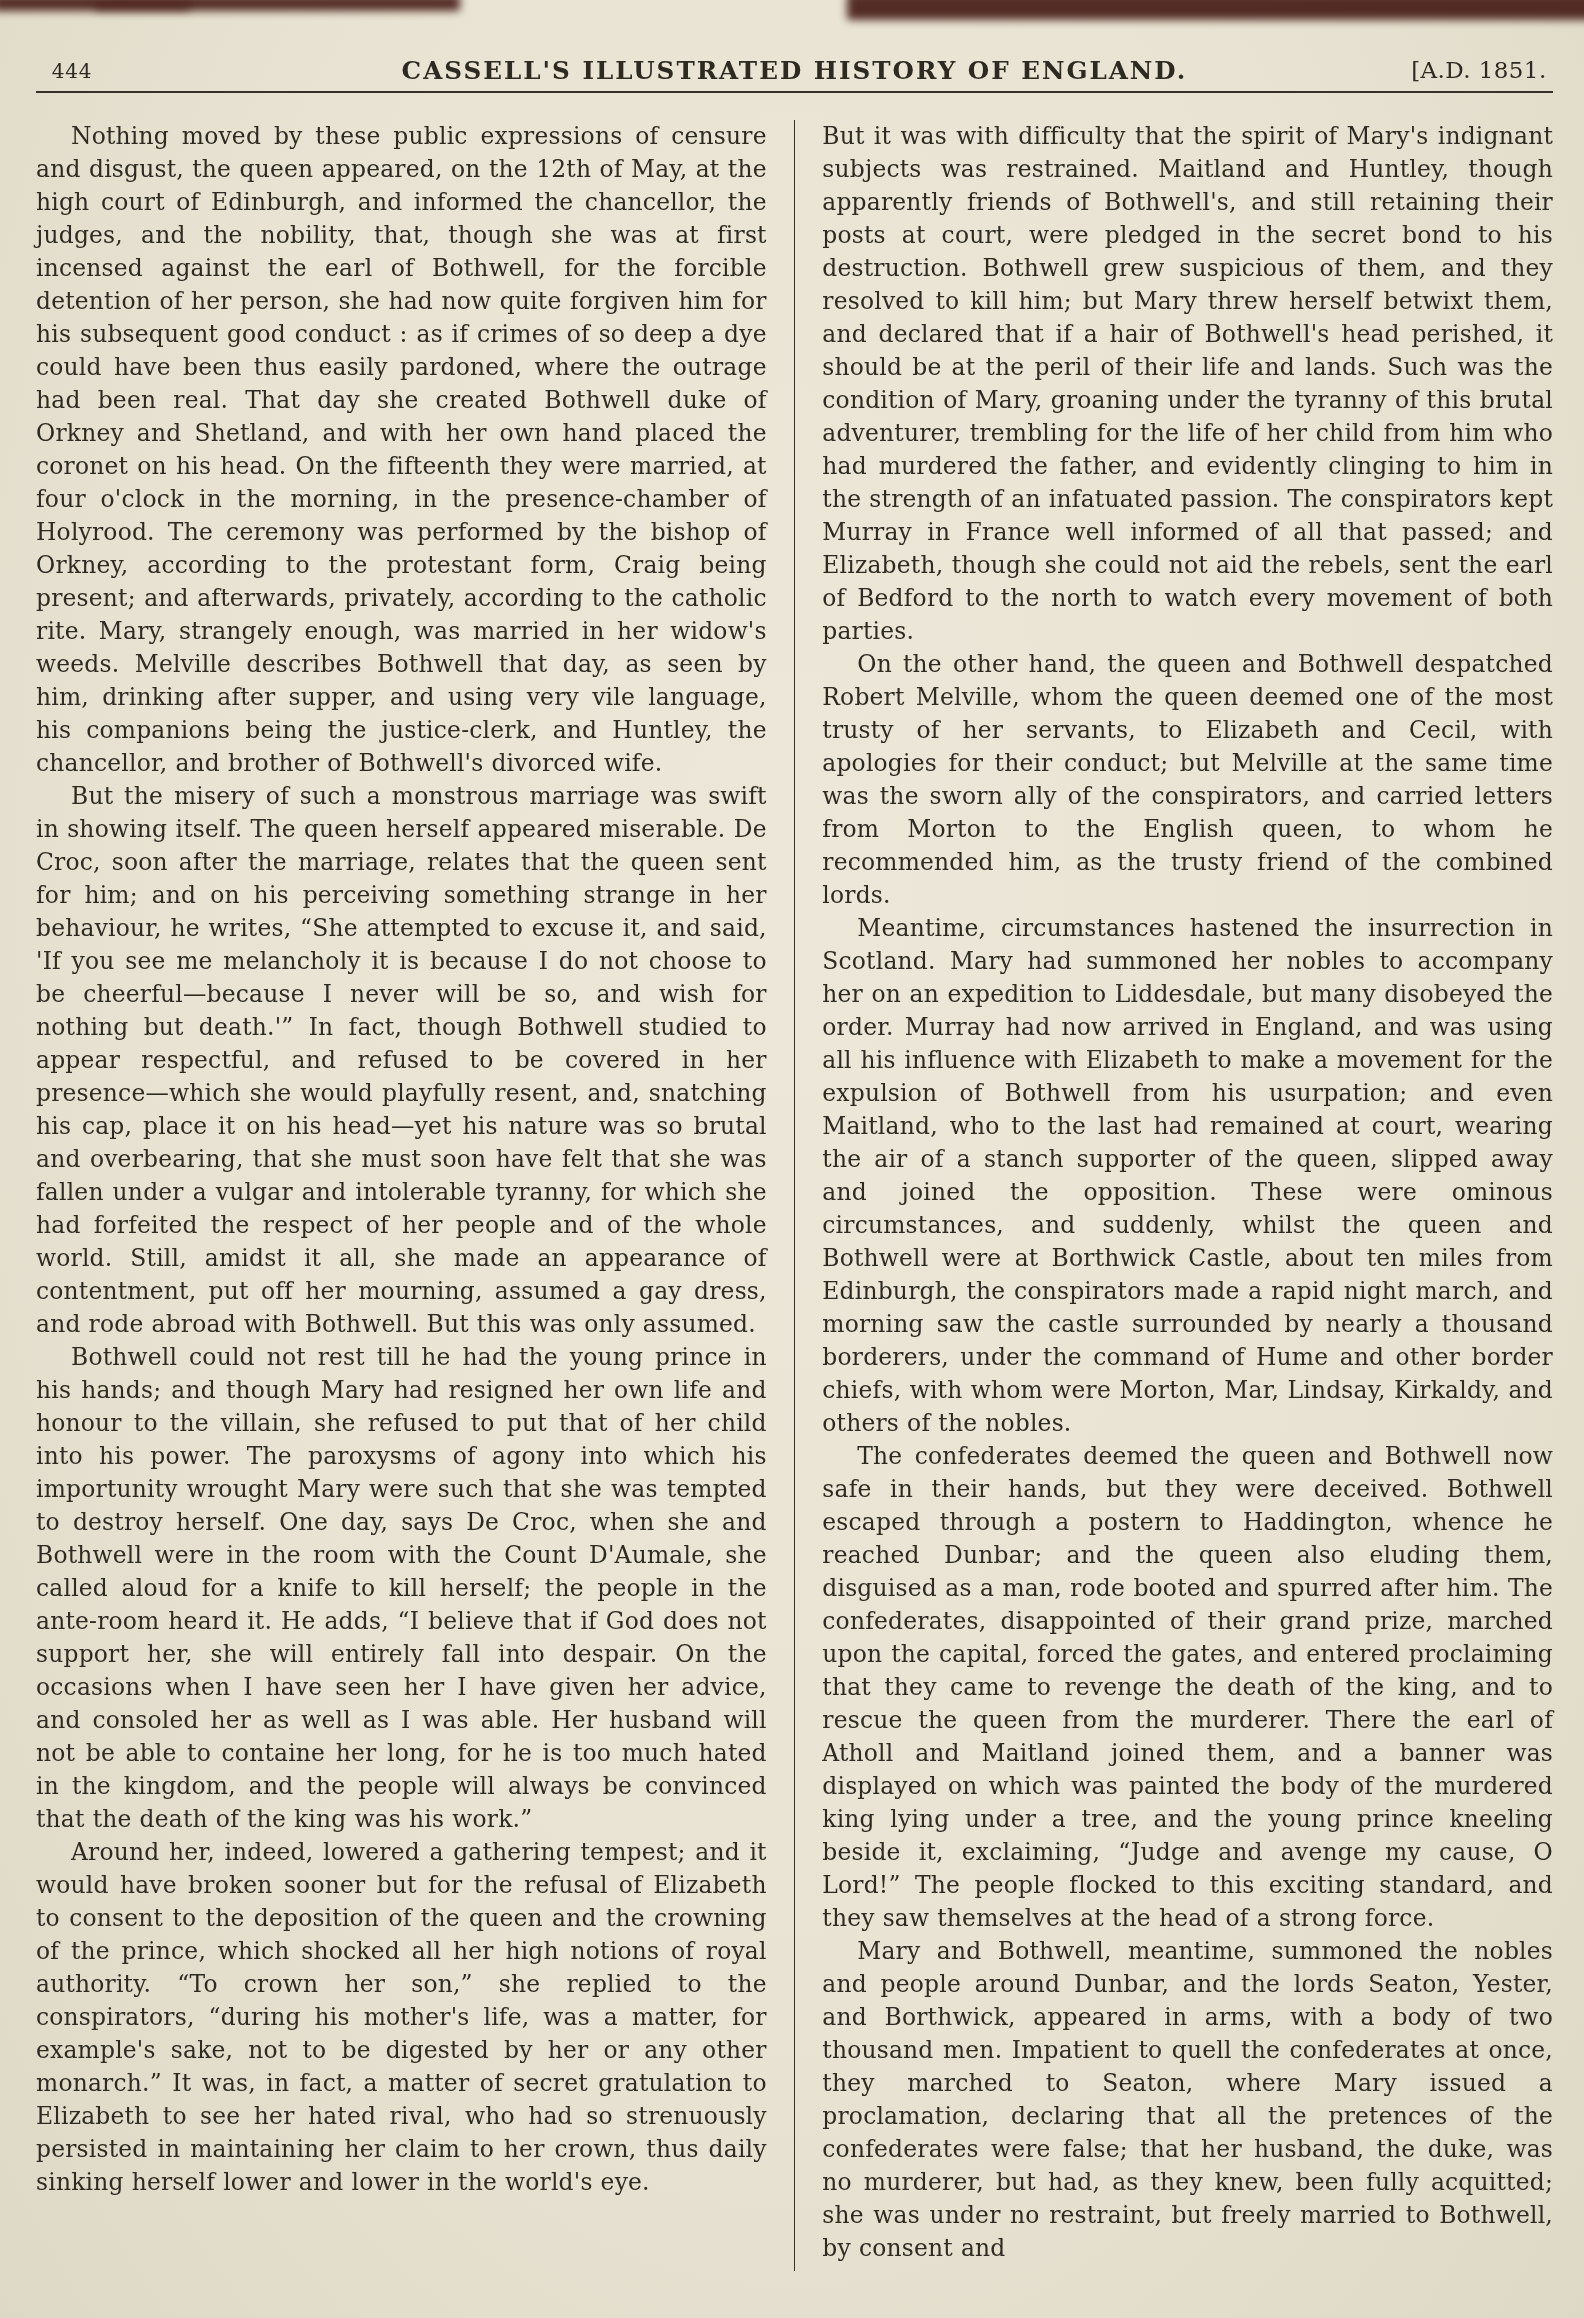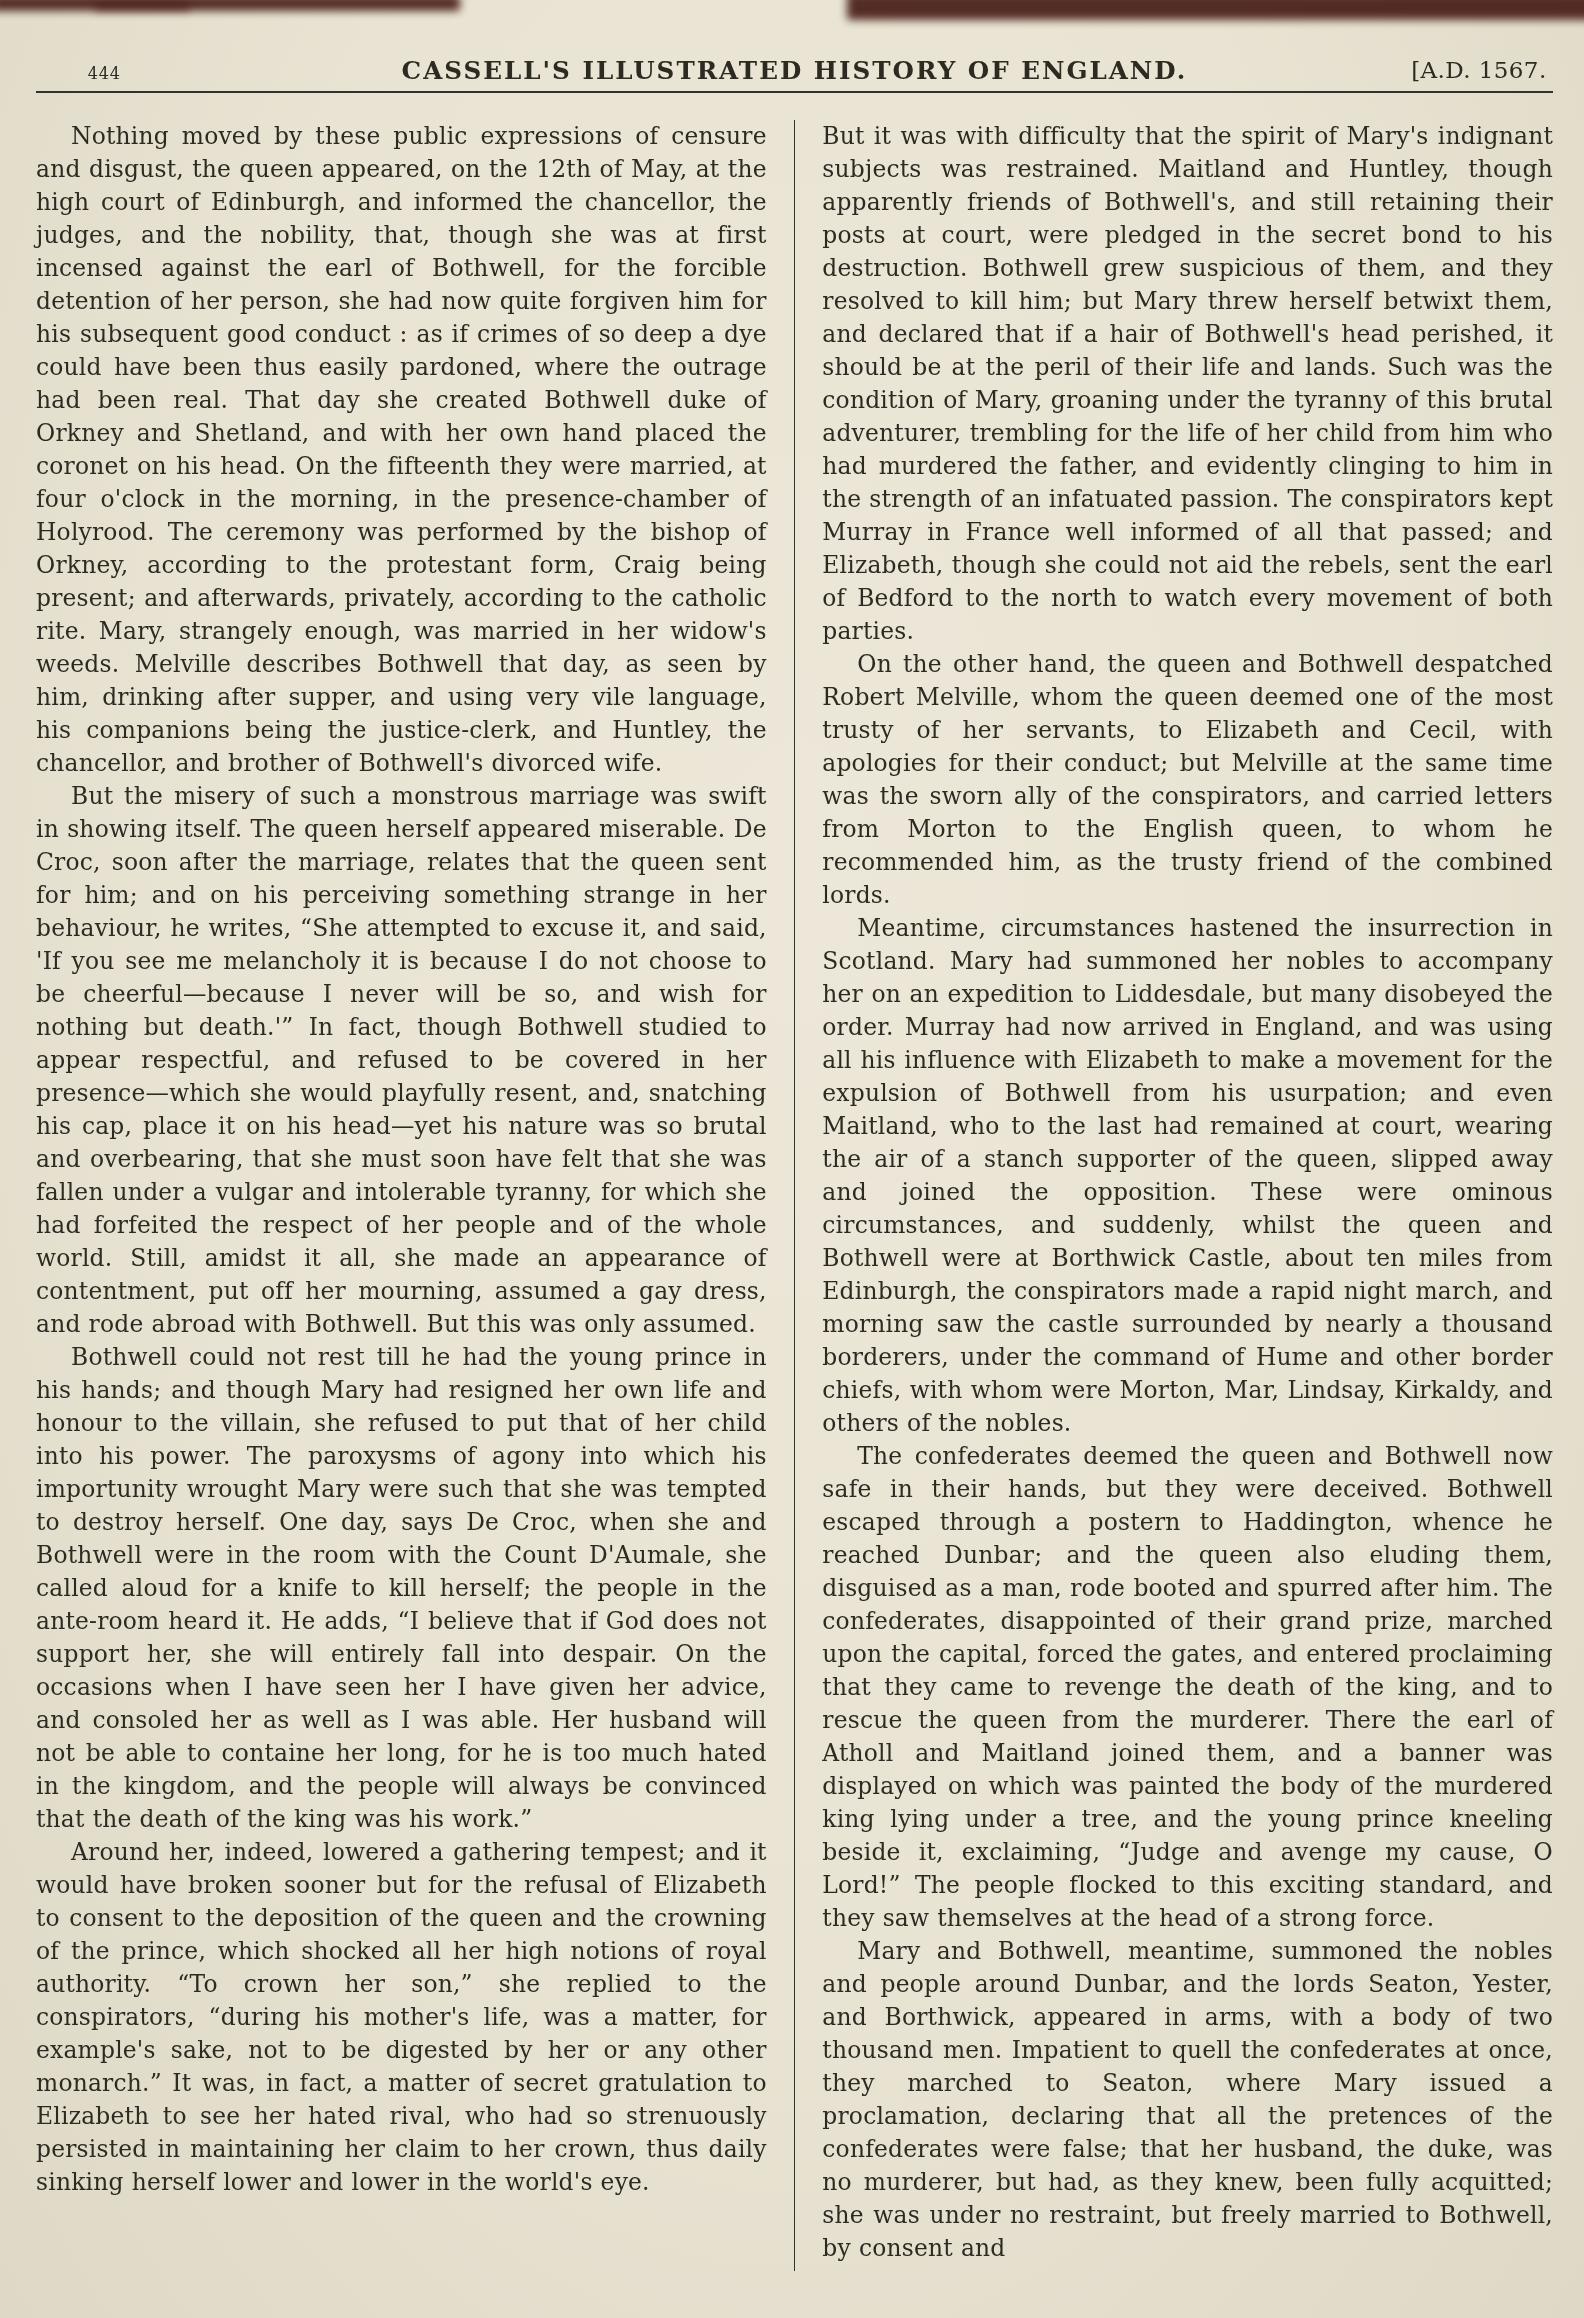--- a/index.html
+++ b/index.html
@@ -28,21 +28,21 @@
     border-radius: 3.2px;
     pointer-events: none;
   }
   .mark-a { top: -4.8px; left: -8px; width: 468px; height: 16px; }
   .mark-b { top: -7.1px; left: 847px; width: 754px; height: 27px; }
   .mark-c { top: 3.2px; left: 95px; width: 95px; height: 8px; opacity: .5; }
 
   .page-header { position: relative; height: 36px; margin: 8px 4.8px 6.3px 4.8px; }
   .page-number {
     position: absolute; left: 11px; bottom: 1.6px;
-    font-size: 16px; letter-spacing: 0.8px; margin-left: 36px;
+    font-size: 20px; letter-spacing: 0.8px;
   }
   .running-title {
     position: absolute; left: 0; right: 0; bottom: 0;
     text-align: center;
     font-size: 24.6px; font-weight: bold; letter-spacing: 2px;
     white-space: nowrap;
   }
   .date-marker { position: absolute; right: 1.6px; bottom: 1.6px; font-size: 23px; letter-spacing: 0.4px; }
   .header-rule { border-top: 2.4px solid #34312a; margin-top: 3.2px; }
 
@@ -67,21 +67,21 @@
 
 <div class="page">
 
   <div class="scan-mark mark-a"></div>
   <div class="scan-mark mark-b"></div>
   <div class="scan-mark mark-c"></div>
 
   <header class="page-header">
     <span class="page-number">444</span>
     <span class="running-title">CASSELL'S ILLUSTRATED HISTORY OF ENGLAND.</span>
-    <span class="date-marker">[A.D. 1567.</span>
+    <span class="date-marker">[A.D. 1851.</span>
   </header>
 
   <div class="header-rule"></div>
 
   <main class="columns">
 
     <section class="column left">
       <p>Nothing moved by these public expressions of censure and disgust, the queen appeared, on the 12th of May, at the high court of Edinburgh, and informed the chancellor, the judges, and the nobility, that, though she was at first incensed against the earl of Bothwell, for the forcible detention of her person, she had now quite forgiven him for his subsequent good conduct : as if crimes of so deep a dye could have been thus easily pardoned, where the outrage had been real. That day she created Bothwell duke of Orkney and Shetland, and with her own hand placed the coronet on his head. On the fifteenth they were married, at four o'clock in the morning, in the presence-chamber of Holyrood. The ceremony was performed by the bishop of Orkney, according to the protestant form, Craig being present; and afterwards, privately, according to the catholic rite. Mary, strangely enough, was married in her widow's weeds. Melville describes Bothwell that day, as seen by him, drinking after supper, and using very vile language, his companions being the justice-clerk, and Huntley, the chancellor, and brother of Bothwell's divorced wife.</p>
       <p>But the misery of such a monstrous marriage was swift in showing itself. The queen herself appeared miserable. De Croc, soon after the marriage, relates that the queen sent for him; and on his perceiving something strange in her behaviour, he writes, “She attempted to excuse it, and said, 'If you see me melancholy it is because I do not choose to be cheerful—because I never will be so, and wish for nothing but death.'” In fact, though Bothwell studied to appear respectful, and refused to be covered in her presence—which she would playfully resent, and, snatching his cap, place it on his head—yet his nature was so brutal and overbearing, that she must soon have felt that she was fallen under a vulgar and intolerable tyranny, for which she had forfeited the respect of her people and of the whole world. Still, amidst it all, she made an appearance of contentment, put off her mourning, assumed a gay dress, and rode abroad with Bothwell. But this was only assumed.</p>
       <p>Bothwell could not rest till he had the young prince in his hands; and though Mary had resigned her own life and honour to the villain, she refused to put that of her child into his power. The paroxysms of agony into which his importunity wrought Mary were such that she was tempted to destroy herself. One day, says De Croc, when she and Bothwell were in the room with the Count D'Aumale, she called aloud for a knife to kill herself; the people in the ante-room heard it. He adds, “I believe that if God does not support her, she will entirely fall into despair. On the occasions when I have seen her I have given her advice, and consoled her as well as I was able. Her husband will not be able to containe her long, for he is too much hated in the kingdom, and the people will always be convinced that the death of the king was his work.”</p>

